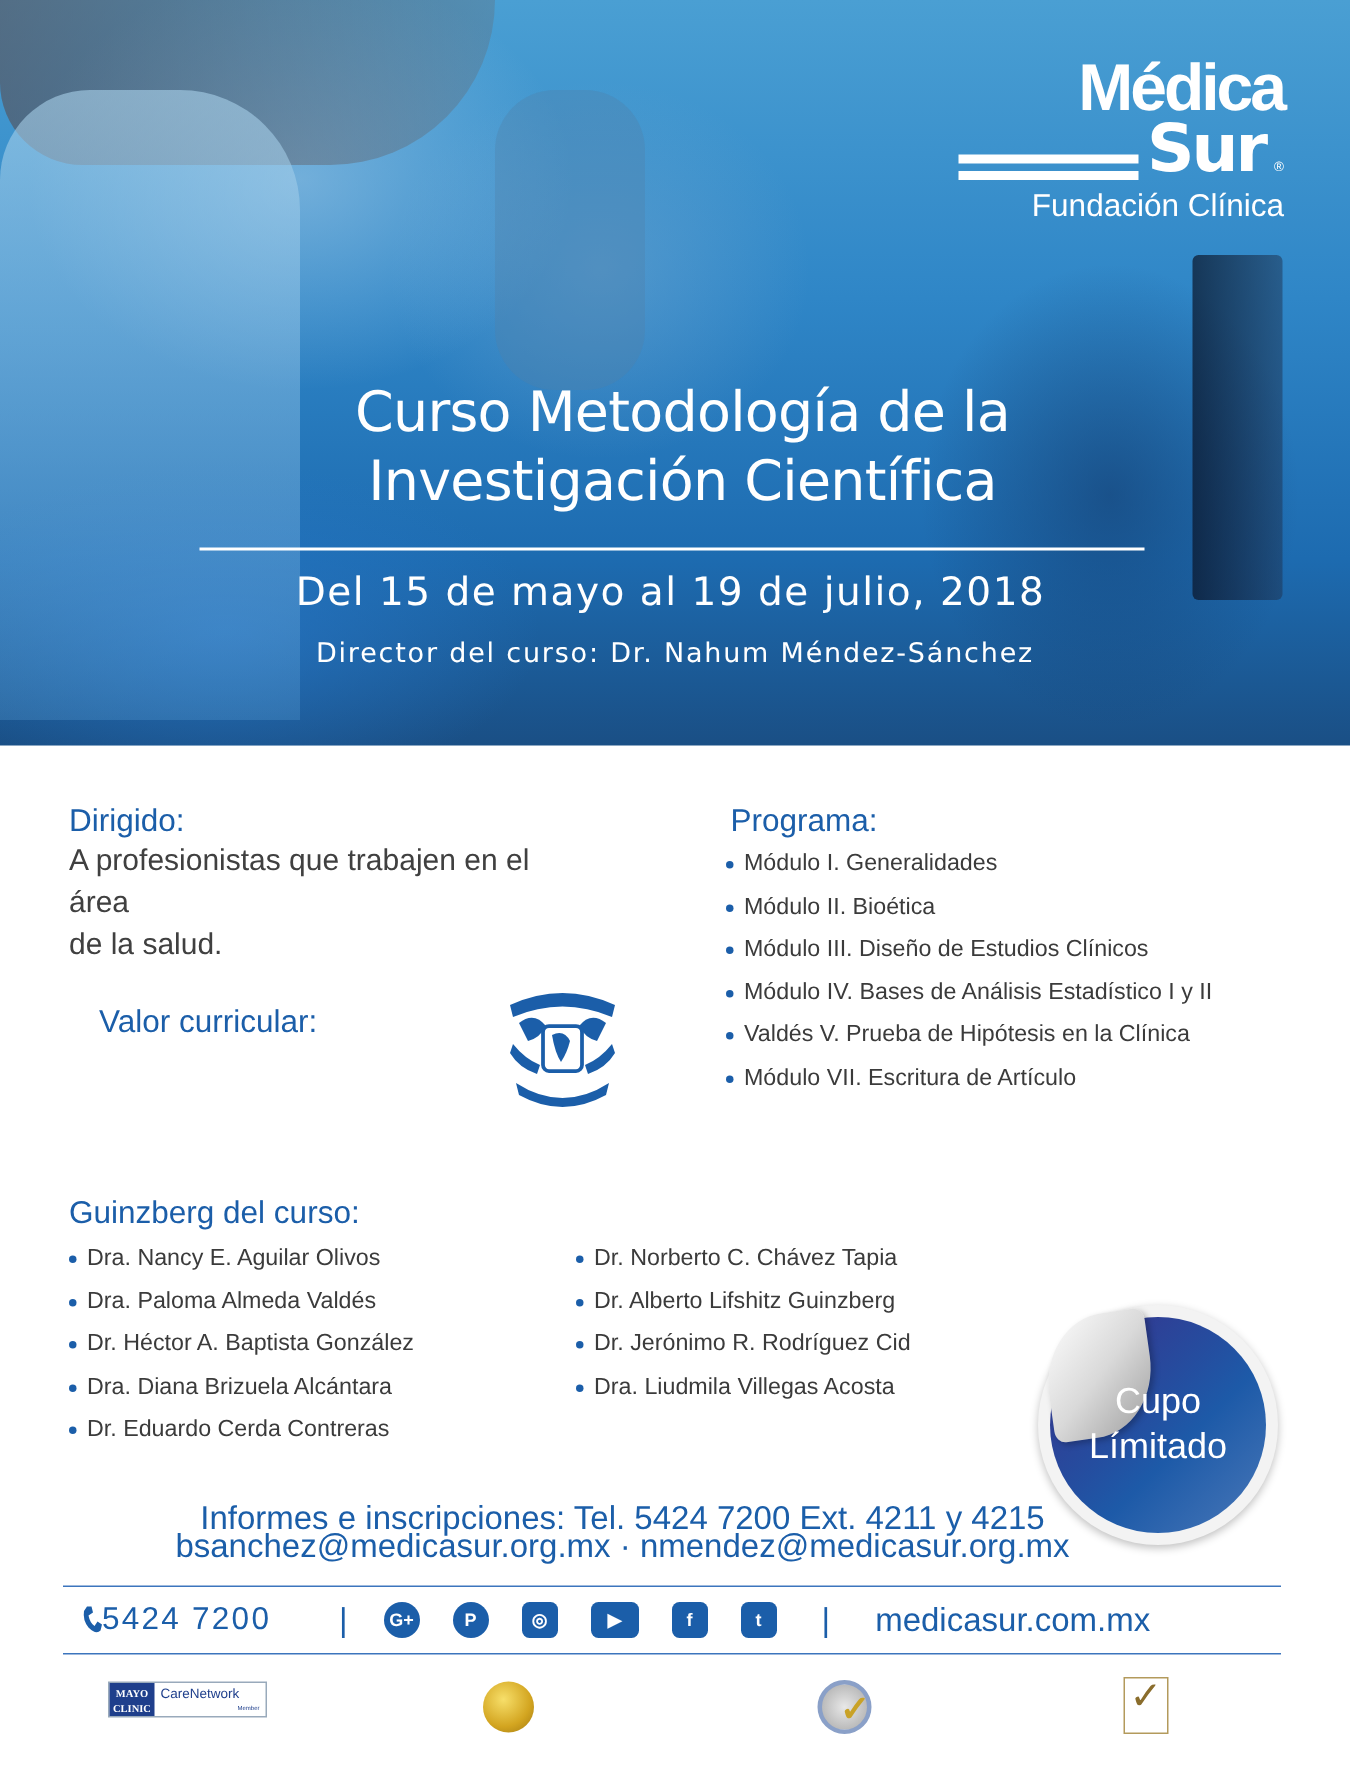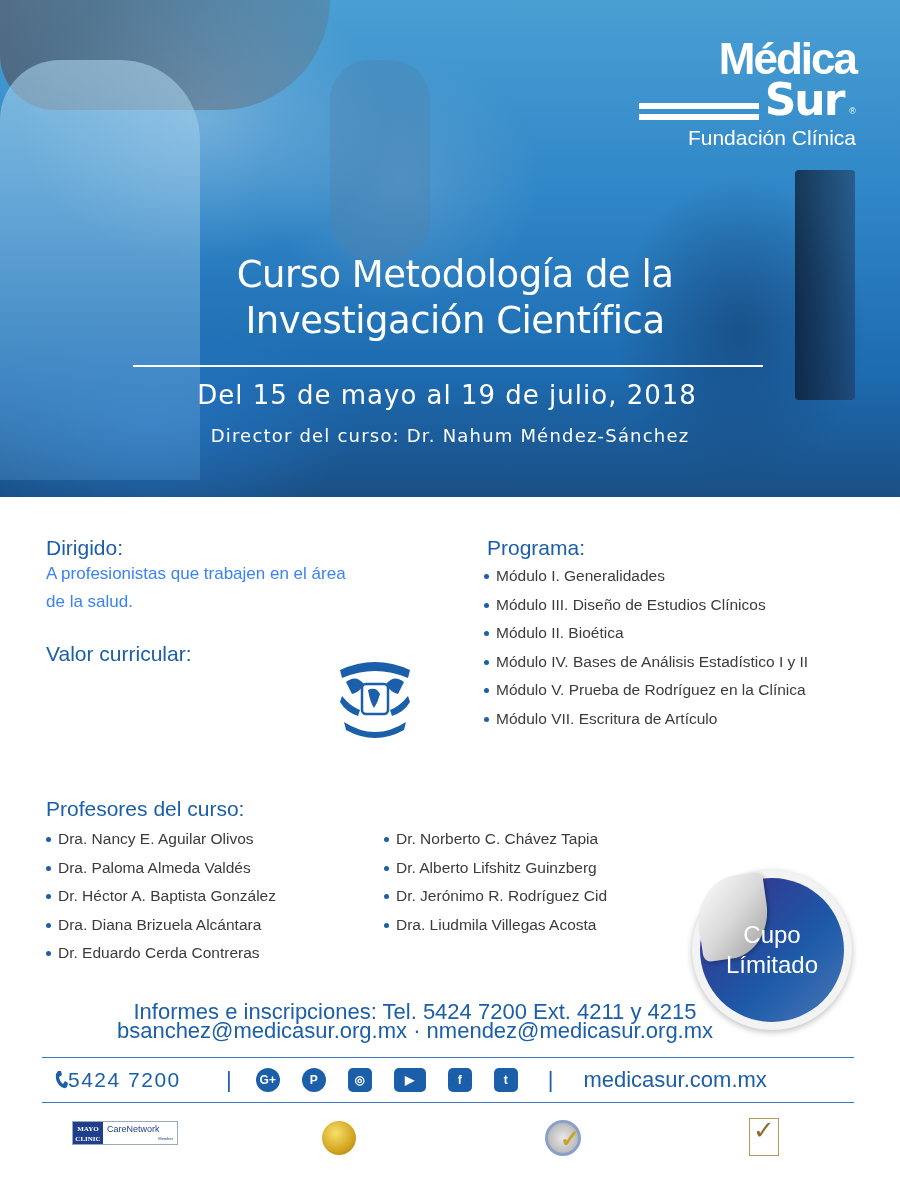--- a/index.html
+++ b/index.html
@@ -21,23 +21,23 @@
   .logo .bars { display: flex; flex-direction: column; gap: 5px; width: 120px; }
   .logo .bars span { display: block; height: 6px; background: #fff; }
   .logo .brand-sur { font-family: "DejaVu Sans", sans-serif; font-weight: bold; font-size: 44px; letter-spacing: -2px; line-height: 40px; }
   .logo .reg { font-size: 9px; align-self: flex-end; margin-bottom: 4px; }
   .logo .subtitle { font-size: 21px; margin-top: 6px; letter-spacing: 0; }
   .hero-title { position: absolute; left: 0; width: 900px; top: 252px; text-align: center; color: #fff; font-family: "DejaVu Sans", sans-serif; font-size: 37px; line-height: 46px; font-weight: normal; letter-spacing: -0.5px; padding-left: 10px; }
   .hero-rule { position: absolute; left: 133px; width: 630px; top: 365px; height: 2px; background: #fff; }
   .hero-dates { position: absolute; left: 0; width: 884px; top: 380px; text-align: center; color: #fff; font-family: "DejaVu Sans", sans-serif; font-size: 26px; letter-spacing: 1px; padding-left: 10px; }
   .hero-director { position: absolute; left: 0; width: 900px; top: 425px; text-align: center; color: #fff; font-family: "DejaVu Sans", sans-serif; font-size: 18px; letter-spacing: 1.2px; }
   .section-title { color: #1b5ea9; font-size: 21px; }
-  .body-text { color: #3b82f6; font-size: 17px; line-height: 28px; }
+  .body-text { color: #404040; font-size: 20px; line-height: 28px; }
   .col-left { position: absolute; left: 46px; top: 536px; width: 330px; }
-  .col-left .block2 { margin-top: 26px; }
+  .col-left .block2 { margin-top: 26px; margin-left: 20px; }
   .unam-seal { position: absolute; left: 334px; top: 656px; width: 82px; height: 86px; }
   .col-right { position: absolute; left: 487px; top: 536px; width: 400px; }
   .bullet-list { list-style: none; }
   .bullet-list li { position: relative; padding-left: 12px; color: #3b3b3b; font-size: 15.5px; line-height: 28.5px; }
   .bullet-list li::before { content: ""; position: absolute; left: 0; top: 12px; width: 5px; height: 5px; border-radius: 50%; background: #1b5ea9; }
   .col-right .bullet-list { margin-left: -3px; margin-top: 2px; }
   .profs { position: absolute; left: 46px; top: 797px; width: 620px; }
   .profs .cols { display: flex; margin-top: 4px; }
   .profs .cols .c1 { width: 338px; }
   .profs .bullet-list li { line-height: 28.5px; }
@@ -115,30 +115,30 @@
   <path d="M34 34 Q42 30 46 38 Q44 46 40 52 Q36 46 34 34 Z" fill="#1b5ea9"></path>
   <path d="M8 40 Q16 50 26 54 L24 60 Q12 56 6 46 Z" fill="#1b5ea9"></path>
   <path d="M74 40 Q66 50 56 54 L58 60 Q70 56 76 46 Z" fill="#1b5ea9"></path>
   <path d="M10 66 Q41 86 72 66 L70 74 Q41 90 12 74 Z" fill="#1b5ea9"></path>
 </svg>
 
 <div class="col-right">
   <div class="section-title">Programa:</div>
   <ul class="bullet-list">
     <li>Módulo I. Generalidades</li>
+    <li>Módulo II. Bioética</li>
     <li>Módulo III. Diseño de Estudios Clínicos</li>
-    <li>Módulo II. Bioética</li>
     <li>Módulo IV. Bases de Análisis Estadístico I y II</li>
-    <li>Módulo V. Prueba de Rodríguez en la Clínica</li>
+    <li>Valdés V. Prueba de Hipótesis en la Clínica</li>
     <li>Módulo VII. Escritura de Artículo</li>
   </ul>
 </div>
 
 <div class="profs">
-  <div class="section-title">Profesores del curso:</div>
+  <div class="section-title">Guinzberg del curso:</div>
   <div class="cols">
     <ul class="bullet-list c1">
       <li>Dra. Nancy E. Aguilar Olivos</li>
       <li>Dra. Paloma Almeda Valdés</li>
       <li>Dr. Héctor A. Baptista González</li>
       <li>Dra. Diana Brizuela Alcántara</li>
       <li>Dr. Eduardo Cerda Contreras</li>
     </ul>
     <ul class="bullet-list c2">
       <li>Dr. Norberto C. Chávez Tapia</li>

